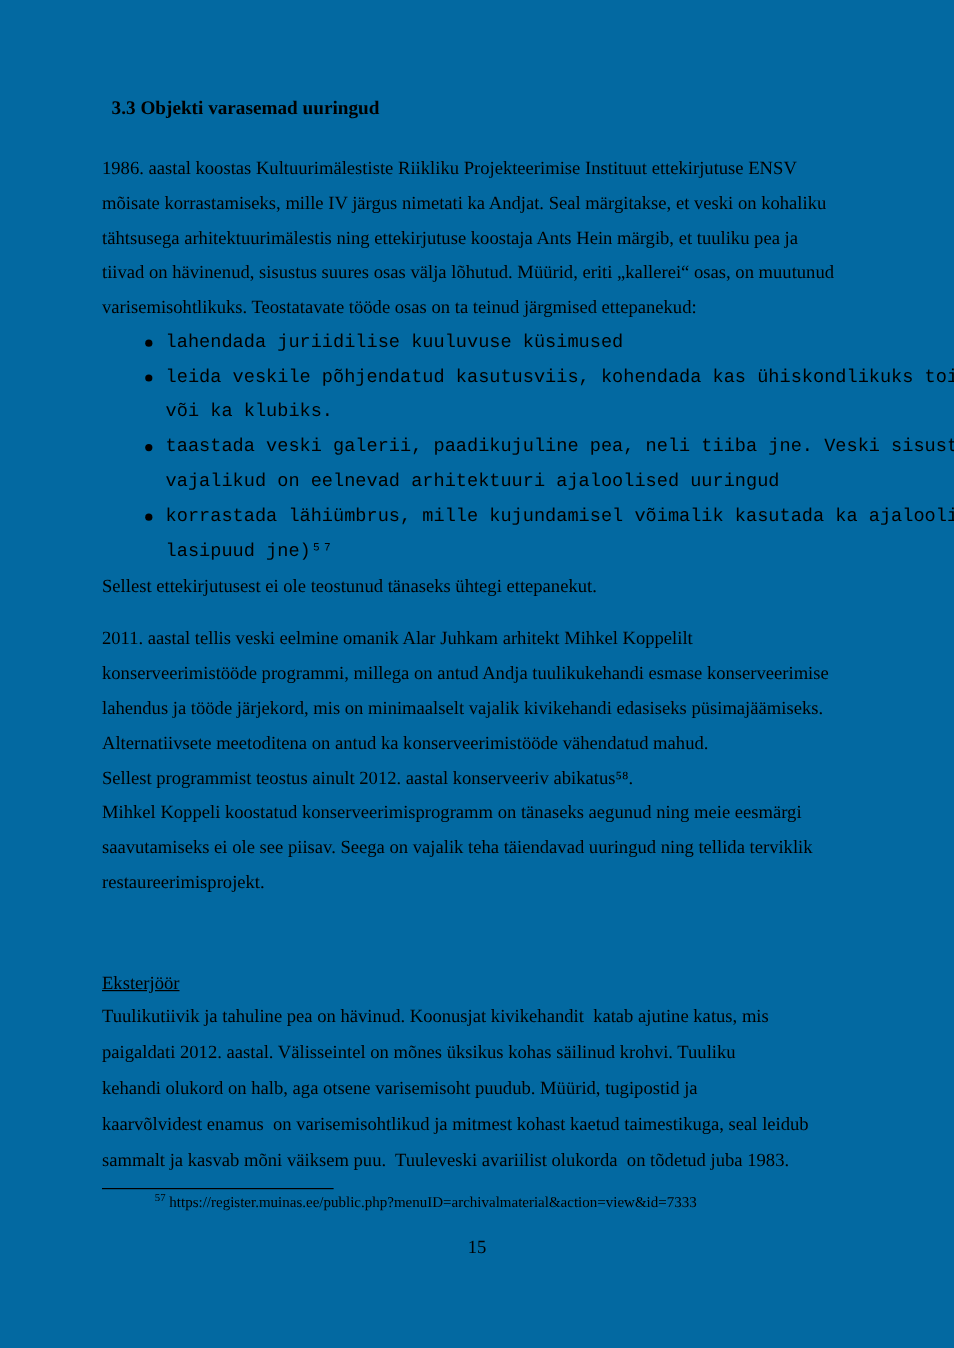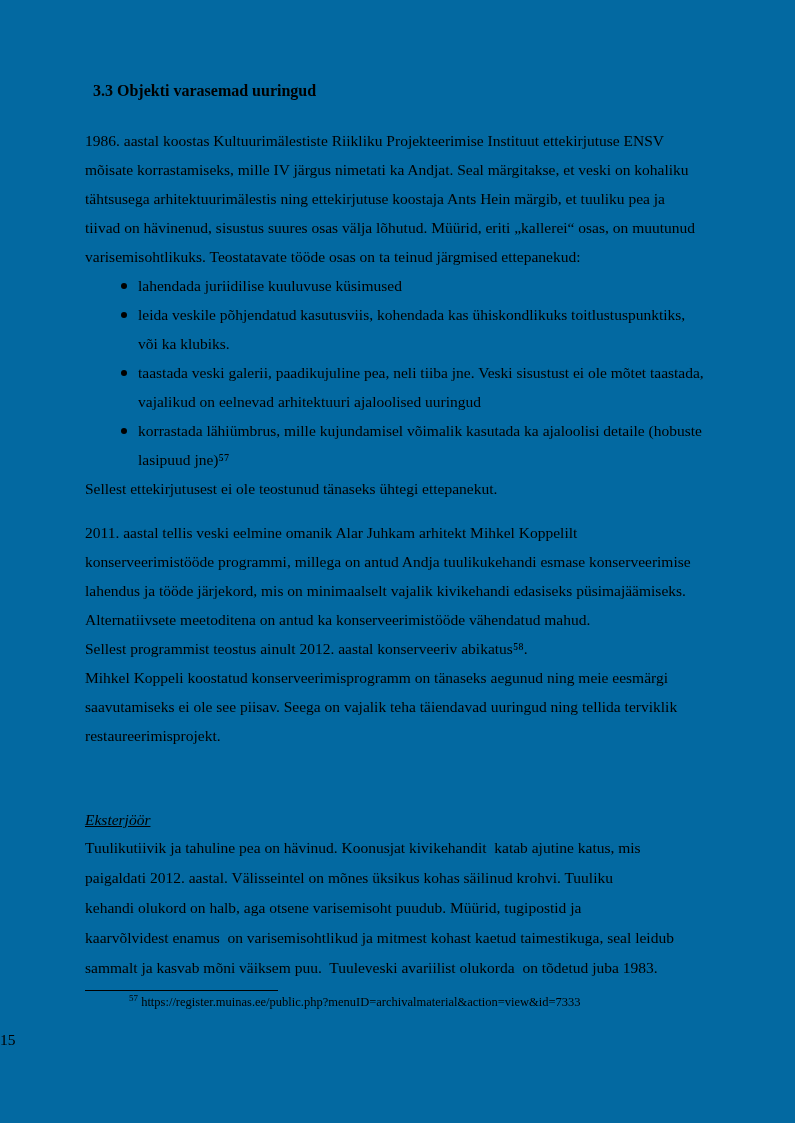--- a/index.html
+++ b/index.html
@@ -17,35 +17,35 @@
   .heading {
     position:absolute;
     margin:0;
     font-size:16px;
     font-weight:bold;
     line-height:29px;
   }
   .h33 { left:93px; top:76px; }
   .h34 { left:85px; top:769px; }
   .sec33-body { position:absolute; left:85px; top:126px; width:665px; }
-  .bullet { position:relative; padding-left:53px; }
+  .bullet { position:relative; padding-left:53px;font-family:Liberation Mono, monospace; }
   .bullet .dot {
     position:absolute; left:36px; top:11.5px;
     width:6px; height:6px; border-radius:50%;
     background:#000;
   }
   .p2011 { position:absolute; left:85px; top:518px; }
-  .subhead { position:absolute; left:85px; top:805px; text-decoration:underline;font-style:italic; }
+  .subhead { position:absolute; left:85px; top:805px; text-decoration:underline; }
   .p34 { position:absolute; left:85px; top:833px; line-height:30px;font-family:Liberation Serif, serif; }
   .fnsep { position:absolute; left:85px; top:990px; width:193px; height:0; border-top:1px solid #000; }
   .fn { position:absolute; left:85px; width:665px; font-size:12.5px; line-height:16px; white-space:pre; }
   .fn sup { font-size:9px; line-height:0;margin-left:44px; }
   .fn57 { top:994px; }
   .fn58 { top:1010px; }
-  .pagenum { position:absolute; left:0; right:0; top:1030px; font-size:15.5px; line-height:20px; }
+  .pagenum { position:absolute; left:0; right:0; top:1030px; text-align:center; font-size:15.5px; line-height:20px; }
 </style>
 </head>
 <body>
 
 <div class="page">
 
   <h2 class="heading h33">3.3 Objekti varasemad uuringud</h2>
 
   <div class="sec33-body">
     <div class="lines">1986. aastal koostas Kultuurimälestiste Riikliku Projekteerimise Instituut ettekirjutuse ENSV

